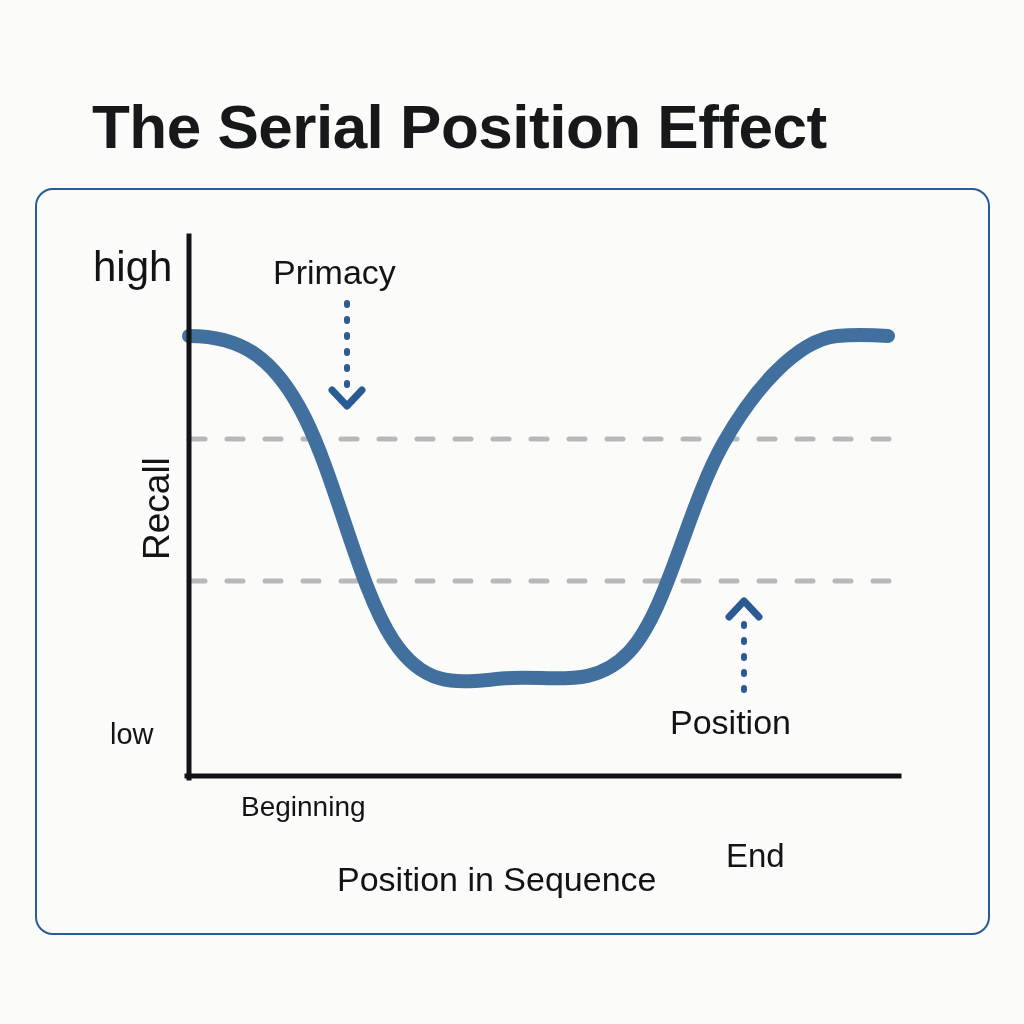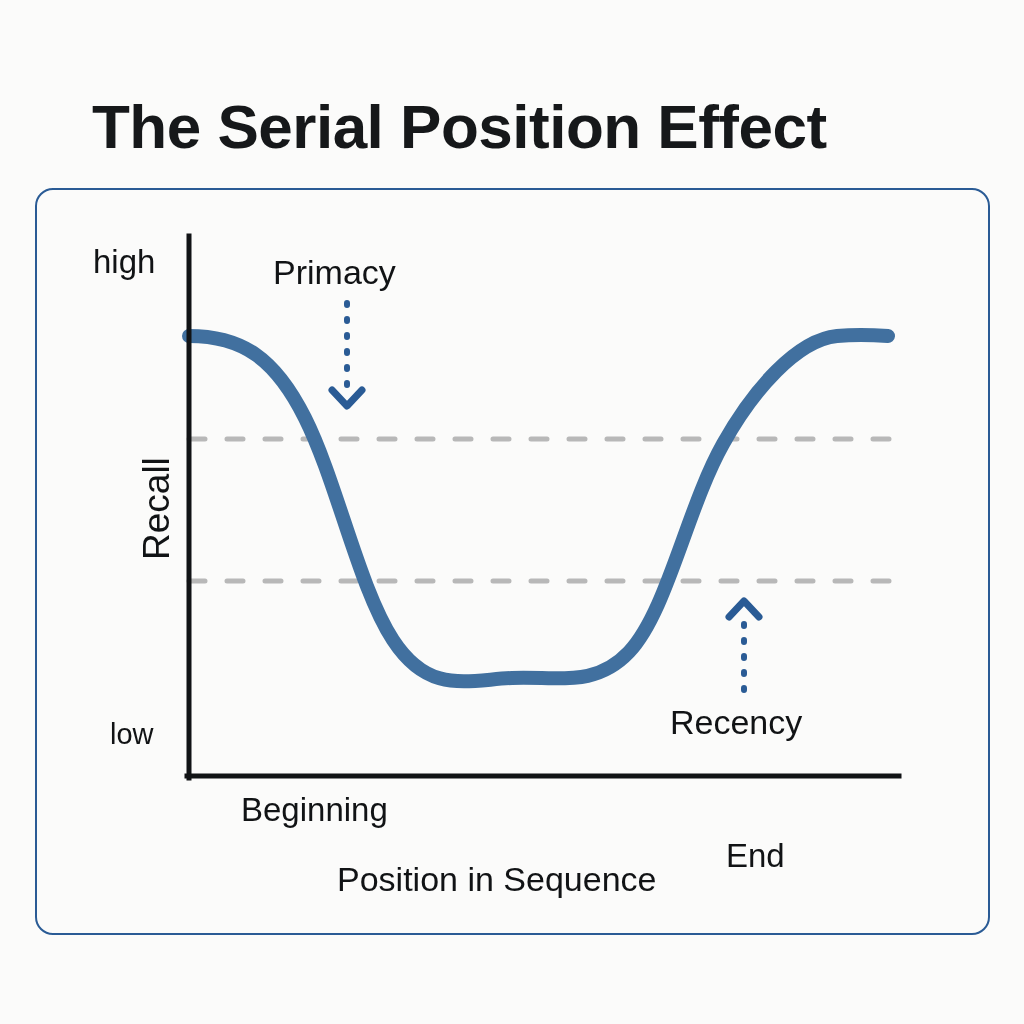--- a/index.html
+++ b/index.html
@@ -58,39 +58,39 @@
   
   .lbl {
     position: absolute;
     color: #111315;
     font-family: "Liberation Sans", sans-serif;
     white-space: nowrap;
   }
   .y-high {
     left: 93px;
     top: 243px;
-    font-size: 33px;
+    font-size: 42px;
   }
   .y-low {
     left: 110px;
     top: 718px;
     font-size: 29px;
   }
   .y-axis-title {
     left: 0px;
     top: 0px;
     font-size: 37px;
     transform-origin: left top;
     
     transform: translate(136px, 560px) rotate(-90deg);
   }
   .x-tick-begin {
     left: 241px;
     top: 791px;
-    font-size: 33px;
+    font-size: 28px;
   }
   .x-tick-end {
     left: 726px;
     top: 837px;
     font-size: 33px;
   }
   .x-axis-title {
     left: 337px;
     top: 860px;
     font-size: 34px;
@@ -154,15 +154,15 @@
   <div class="lbl y-axis-title">Recall</div>
 
   <div class="lbl x-tick-begin">Beginning</div>
 
   <div class="lbl x-tick-end">End</div>
 
   <div class="lbl x-axis-title">Position in Sequence</div>
 
   <div class="lbl ann-primacy">Primacy</div>
 
-  <div class="lbl ann-recency">Recency</div>
+  <div class="lbl ann-recency">Position</div>
 
 </div>
 
 </body></html>

